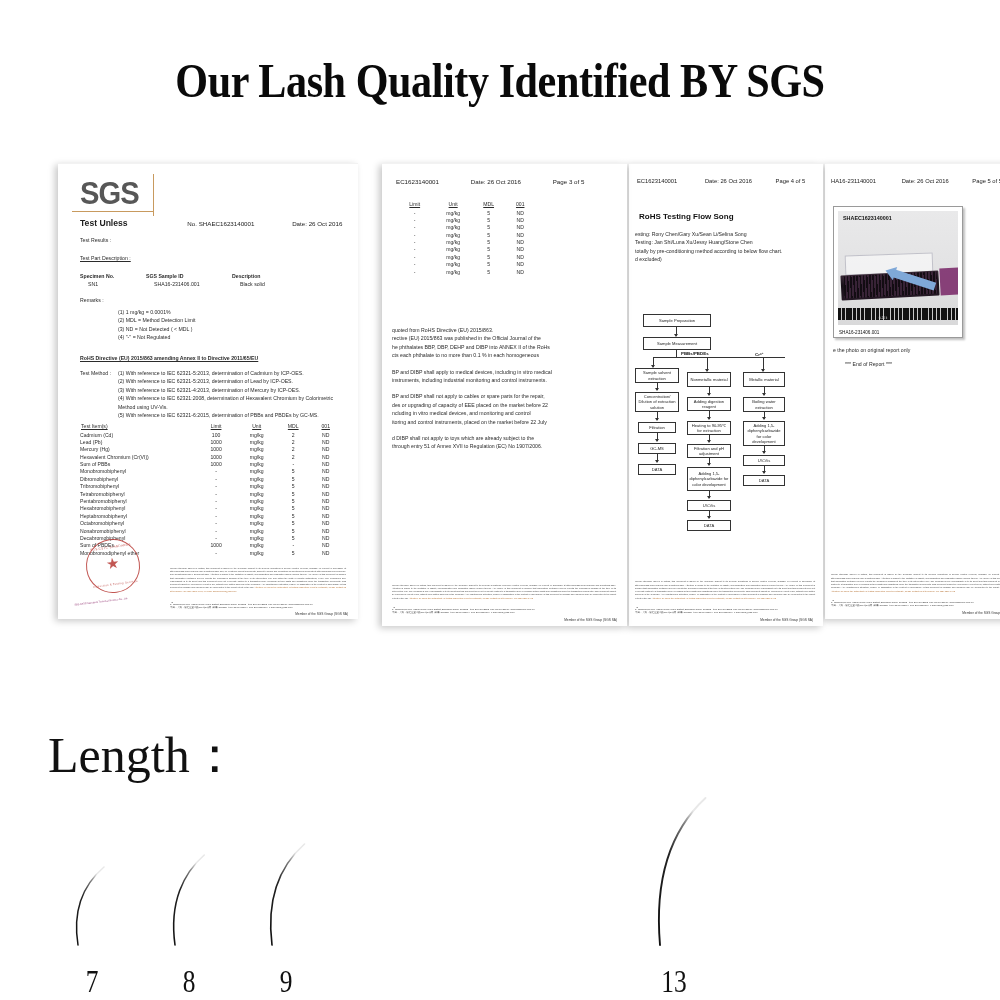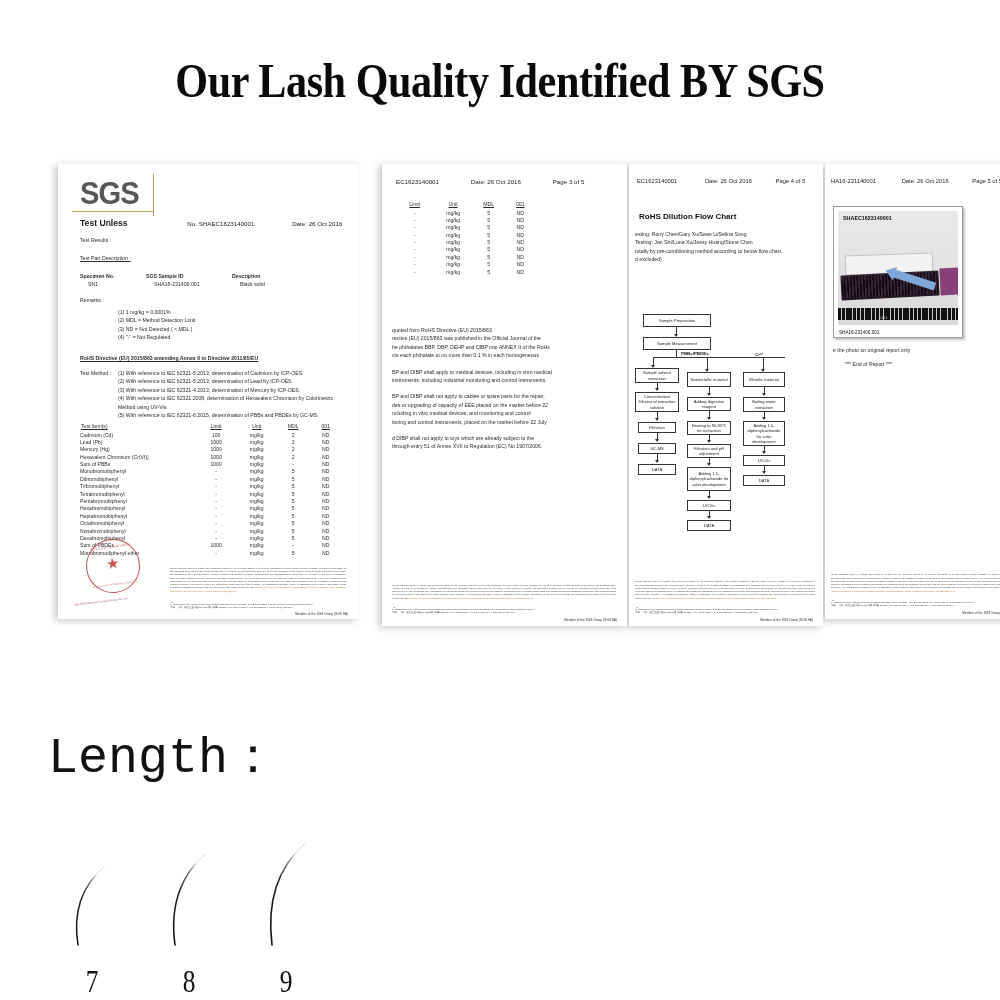--- a/index.html
+++ b/index.html
@@ -304,21 +304,21 @@
     font-size: 4.6px;
     color: #111;
     white-space: nowrap;
   }
 
   
   .length-label {
     position: absolute;
     left: 48px;
     top: 722px;
-    font-family: Liberation Mono, monospace;
+    font-family: Liberation Serif, serif;
     font-weight: 300;
     font-size: 50px;
     color: #111;
     white-space: nowrap;
   }
   .lashes {
     position: absolute;
     left: 0; top: 748px;
     width: 1000px; height: 252px;
   }
@@ -671,21 +671,21 @@
   </div>
 
   <div class="cert cert-3">
     <div class="cert-inner">
       <div class="doc-head" style="top:14px; left:8px; font-size:5.8px;">
         <span>EC1623140001</span>
         <span class="sp" style="width:26px"></span><span>Date: 26 Oct 2016</span>
         <span class="sp" style="width:22px"></span><span>Page 4 of 5</span>
       </div>
 
-      <div class="blk" style="left:10px; top:48px; font-size:8px; font-weight:bold; color:#111;">RoHS Dilution Flow Chart</div>
+      <div class="blk" style="left:10px; top:48px; font-size:8px; font-weight:bold; color:#111;">RoHS Testing Flow Song</div>
 
       <div class="blk" style="left:6px; top:66px; width:184px;" id="cert3-notes">
           <div class="tiny">esting: Rony Chen/Gary Xu/Sean Li/Selina Song</div>
           <div class="tiny">Testing: Jan Shi/Luna Xu/Jessy Huang/Stone Chen</div>
           <div class="tiny">totally by pre-conditioning method according to below flow chart.</div>
           <div class="tiny">d excluded)</div>
         </div>
 
       <div class="flow">
 
@@ -855,13 +855,27 @@
             <stop offset="0" stop-color="#111111"></stop>
             <stop offset="0.55" stop-color="#222222"></stop>
             <stop offset="0.85" stop-color="#808080"></stop>
             <stop offset="1" stop-color="#e8e8e8"></stop>
           </linearGradient>
         </defs>
         <path d="M 16 104 C 10 55.52, 25.75 23.200000000000003, 48.5 3" fill="none" stroke="url(#g2)" stroke-width="1.63" stroke-linecap="round"></path>
       </svg>
       <div class="lash-num">9</div>
     </div>
+    <div class="lash-item" style="left: 644px; width: 60px; height: 252px;">
+      <svg width="70" height="153" class="lash-svg" style="left: 0px;">
+        <defs>
+          <linearGradient id="g6" x1="0" y1="1" x2="0.6" y2="0">
+            <stop offset="0" stop-color="#111111"></stop>
+            <stop offset="0.55" stop-color="#222222"></stop>
+            <stop offset="0.85" stop-color="#808080"></stop>
+            <stop offset="1" stop-color="#e8e8e8"></stop>
+          </linearGradient>
+        </defs>
+        <path d="M 16 150 C 10 79.44, 29.65 32.400000000000006, 61.5 3" fill="none" stroke="url(#g6)" stroke-width="1.88" stroke-linecap="round"></path>
+      </svg>
+      <div class="lash-num">13</div>
+    </div>
   </div>
 
 </body></html>

